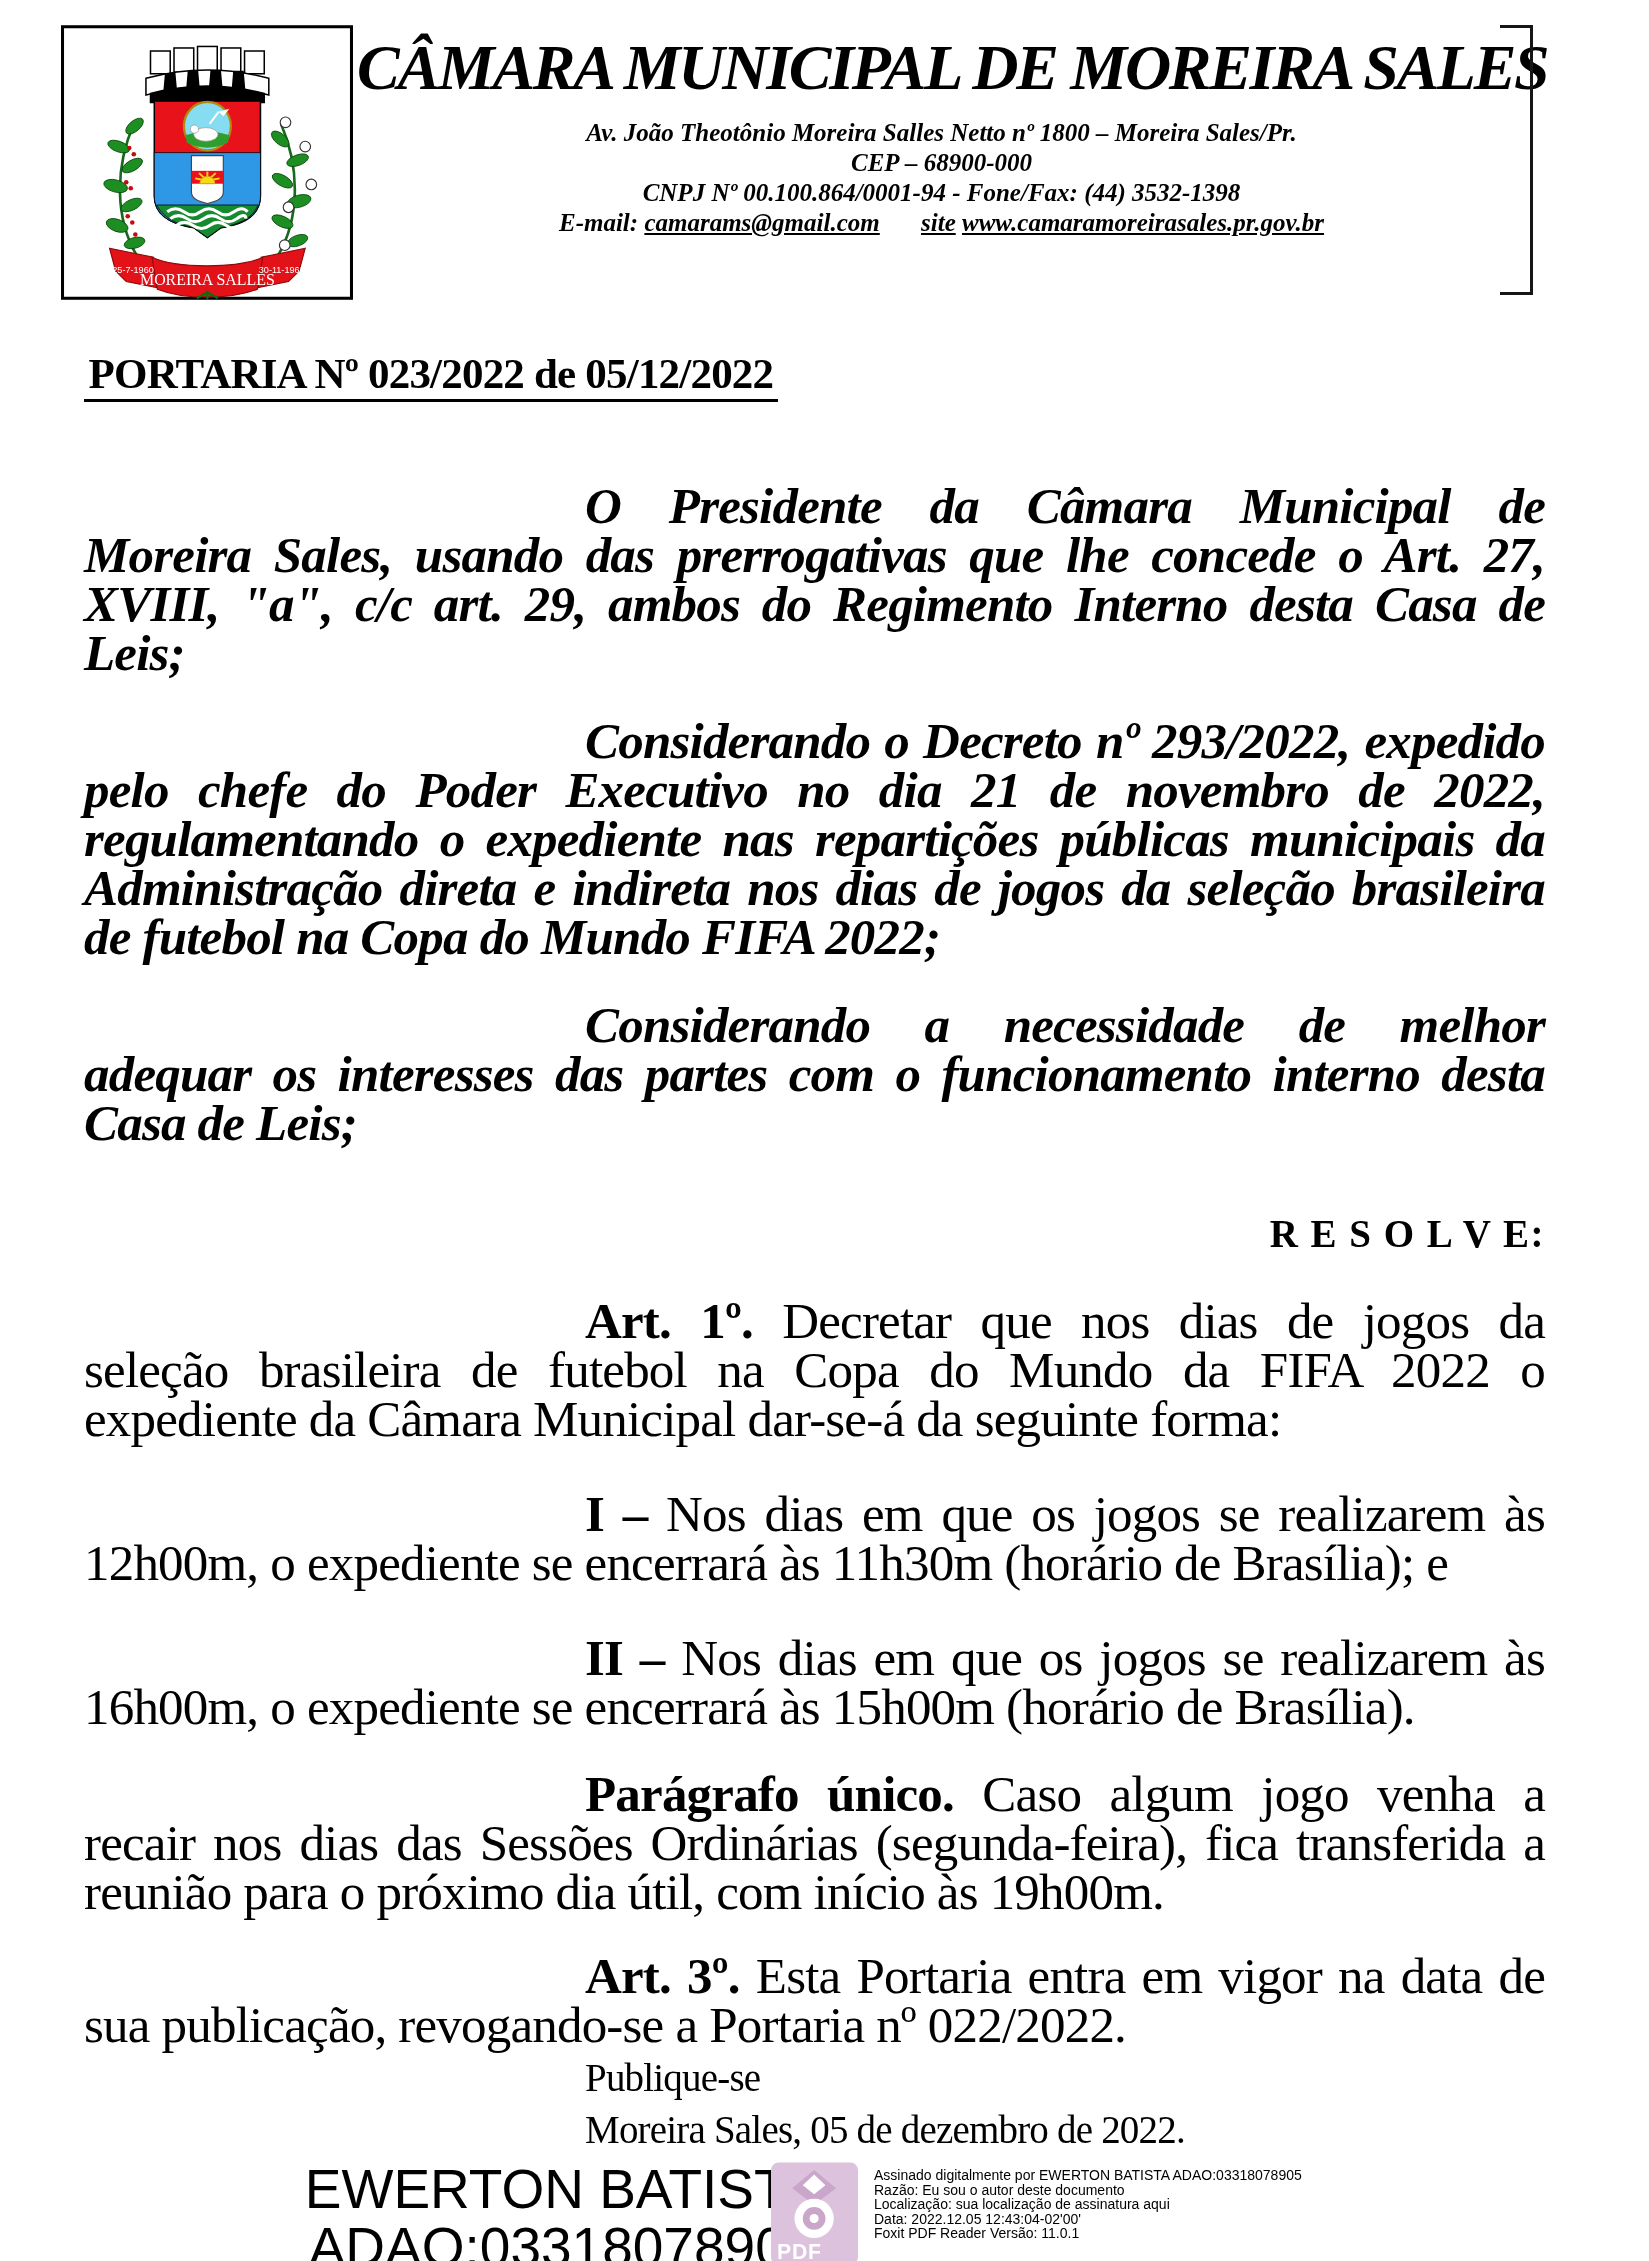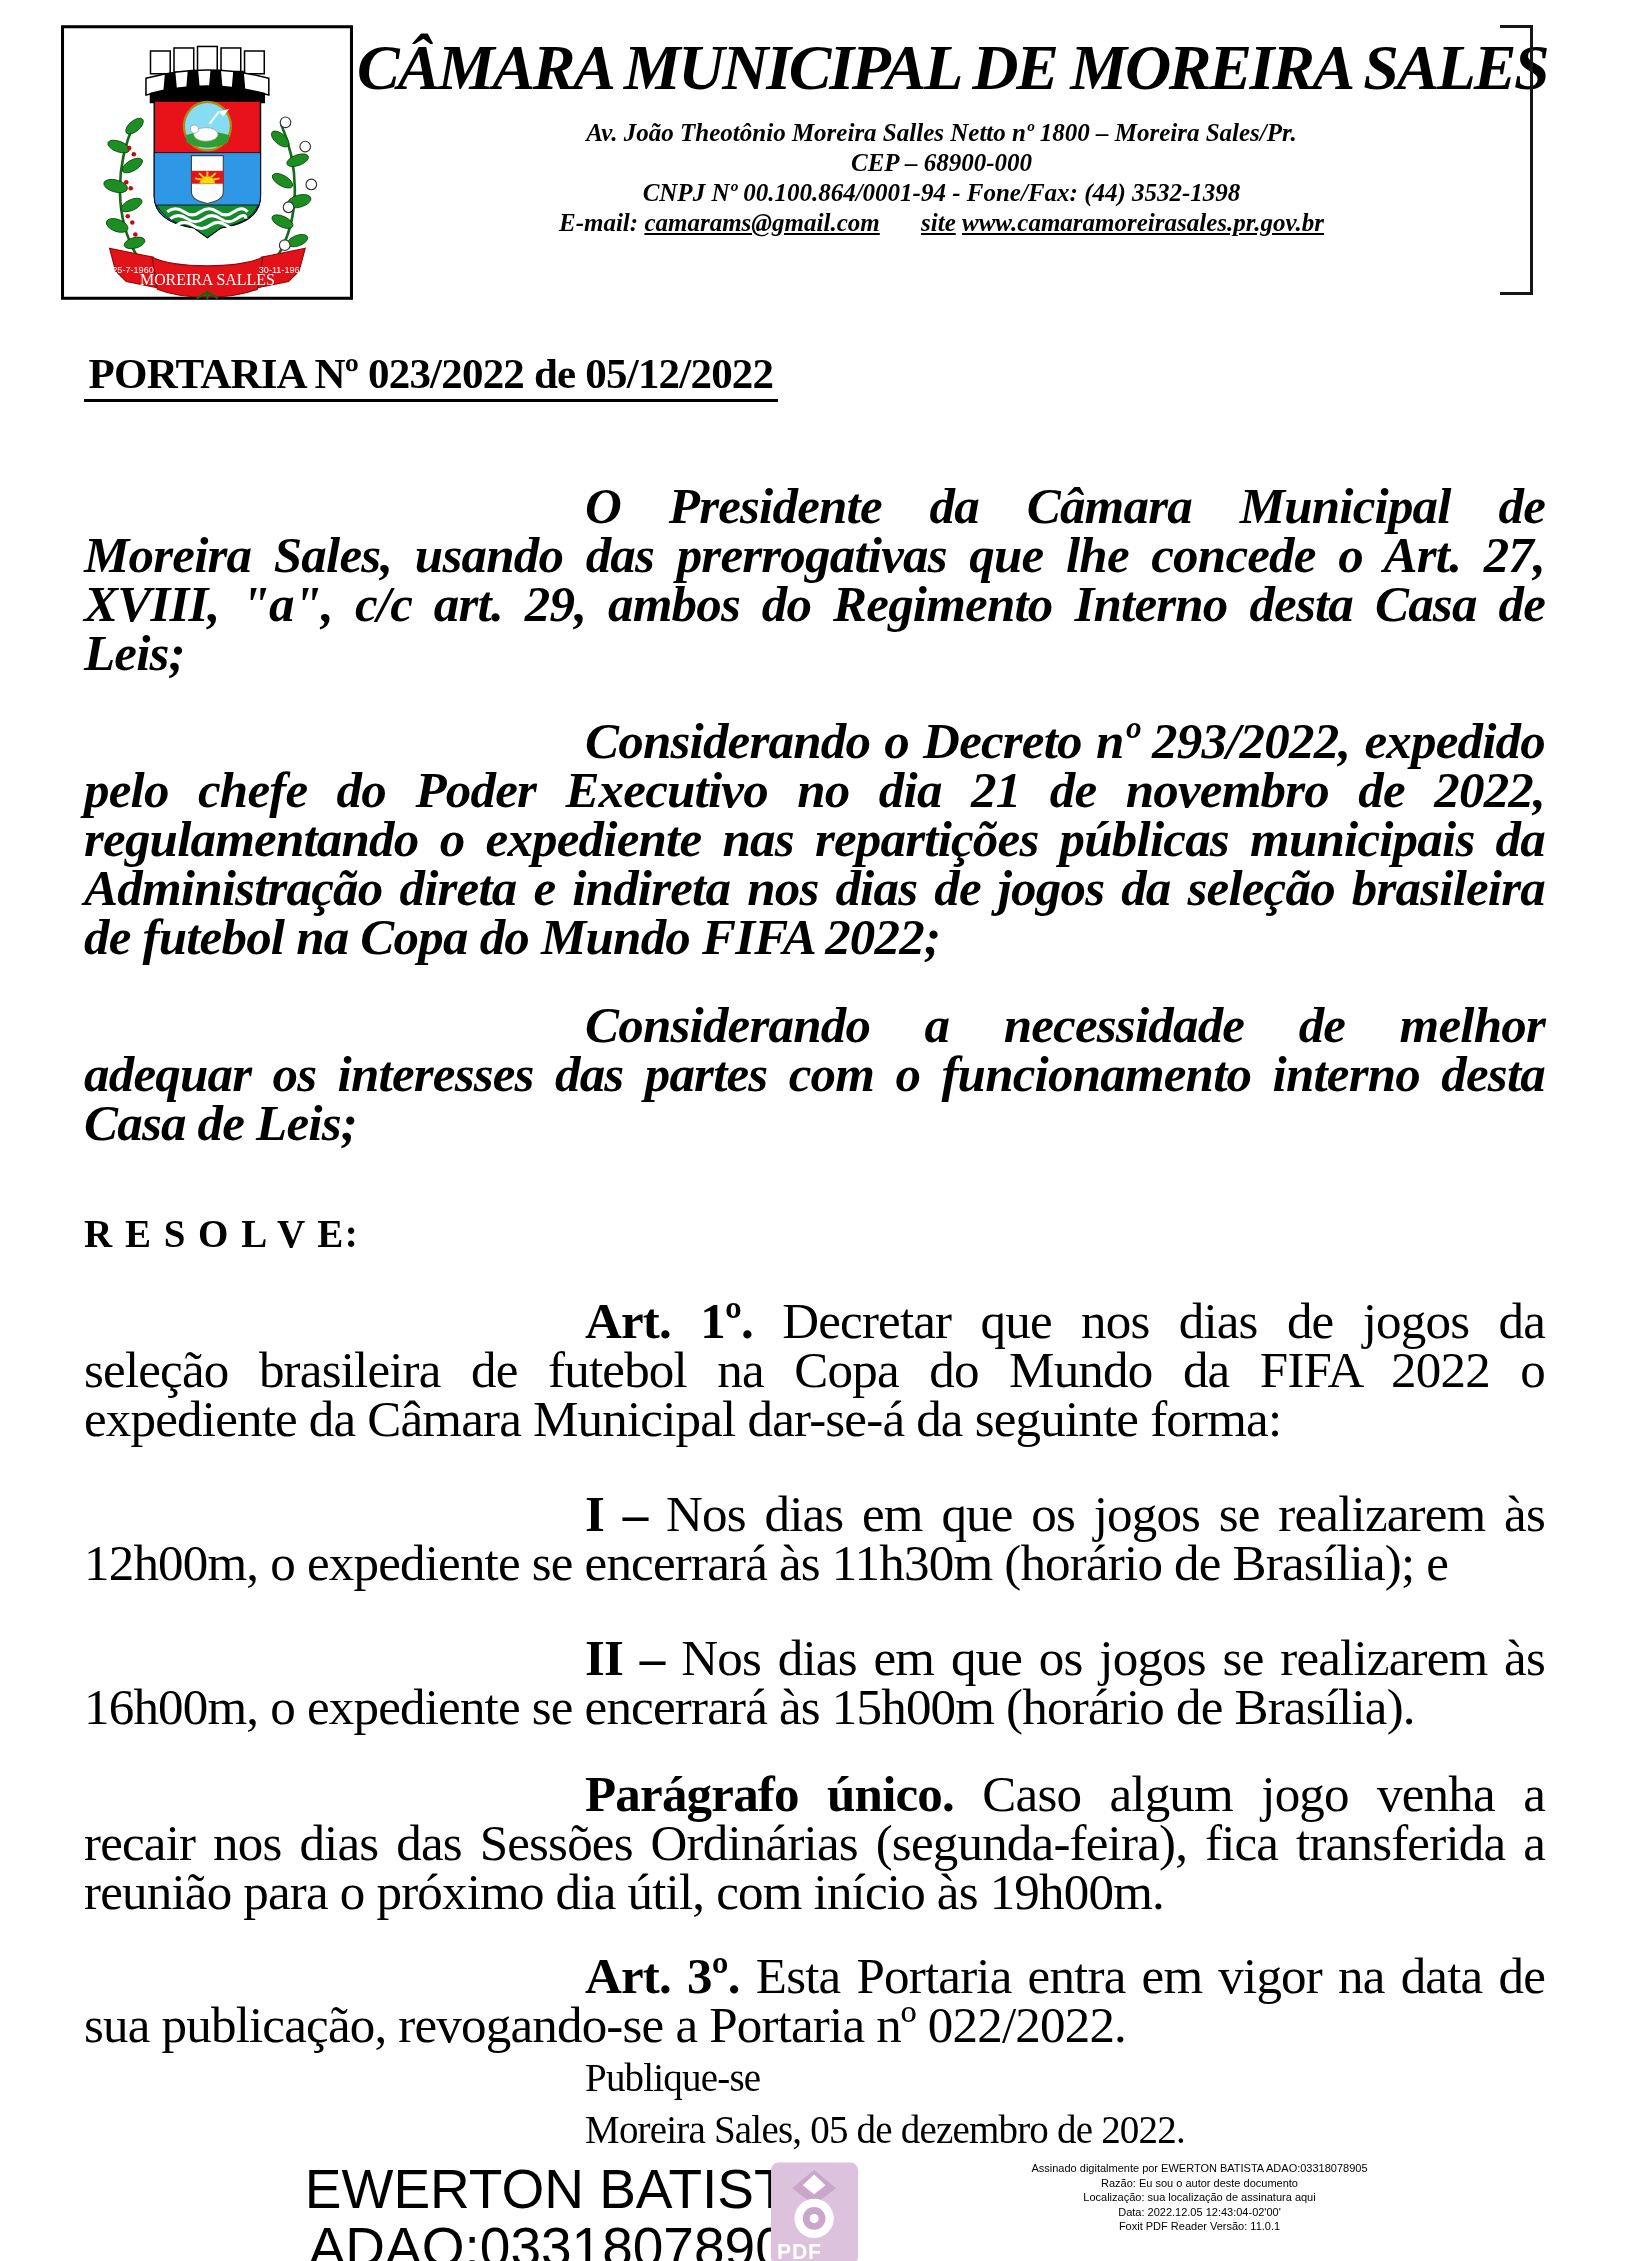--- a/index.html
+++ b/index.html
@@ -23,35 +23,35 @@
   .doc-title-wrap{margin-top:47px;}
   .doc-title{display:inline-block;font-weight:bold;font-size:43px;line-height:46px;
     letter-spacing:-0.8px;border-bottom:3.8px solid #000;padding:0 4.6px 2.3px 4.6px;}
   .par{font-size:51px;line-height:49px;letter-spacing:-0.8px;text-align:justify;
     text-indent:501px;margin:0;}
   .bi{font-weight:bold;font-style:italic;}
   .lead{font-weight:bold;}
   .mt-p1{margin-top:80px;}
   .mt-p2{margin-top:39px;}
   .mt-p3{margin-top:39px;}
-  .resolve{margin-top:61px;text-align:left;font-weight:bold;font-size:39px;
+  .resolve{margin-top:61px;text-align:right;font-weight:bold;font-size:39px;
     line-height:49px;letter-spacing:1.5px;}
   .mt-art1{margin-top:39px;}
   .mt-item{margin-top:46px;}
   .mt-paru{margin-top:38px;}
   .mt-art3{margin-top:35px;}
   .pub-line{font-size:39px;line-height:49px;letter-spacing:-0.8px;margin:3px 0 0 501px;}
   
   .sig-row{position:relative;height:121px;margin-top:6px;}
   .stamp-name{position:absolute;left:175px;top:0;width:607px;text-align:center;
     font-family:"Liberation Sans", sans-serif;font-size:55px;line-height:58px;
     white-space:nowrap;color:#000;}
   .watermark{position:absolute;left:687px;top:1.5px;}
-  .sig-details{position:absolute;left:790px;top:1px;width:651px;
-    font-family:"Liberation Sans", sans-serif;font-size:11px;line-height:14.4px;text-align:center;}
+  .sig-details{position:absolute;left:790px;top:8px;width:651px;
+    font-family:"Liberation Sans", sans-serif;font-size:14px;line-height:14.4px;}
   .signer{font-weight:normal;font-style:italic;font-size:32px;line-height:50px;
     letter-spacing:-0.8px;margin-left:501px;}
 </style>
 </head>
 <body>
 
 <div class="header">
 
   <svg class="crest" viewBox="0 0 385 362">
     <rect x="2" y="2" width="381" height="358" fill="#ffffff" stroke="#000" stroke-width="4"></rect>

